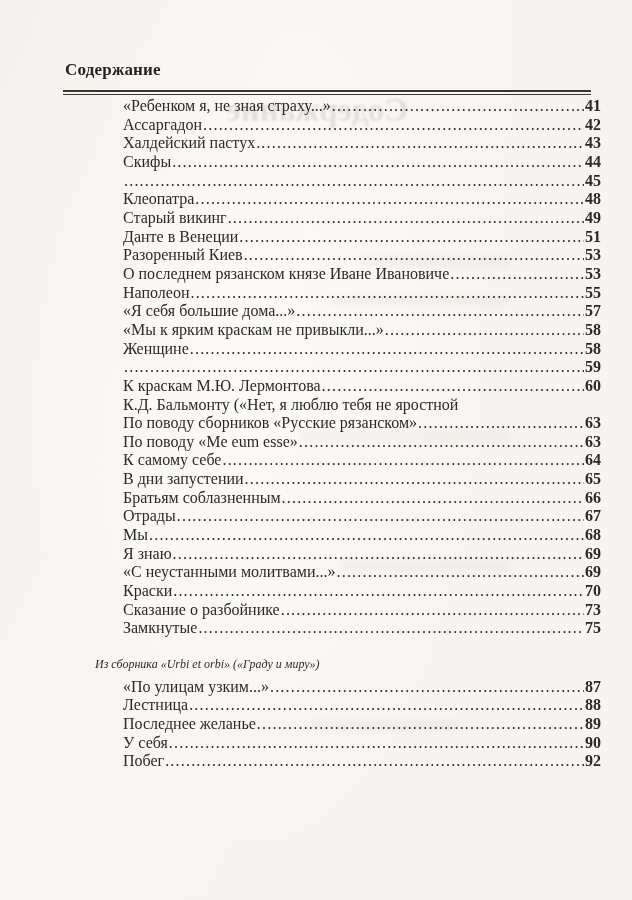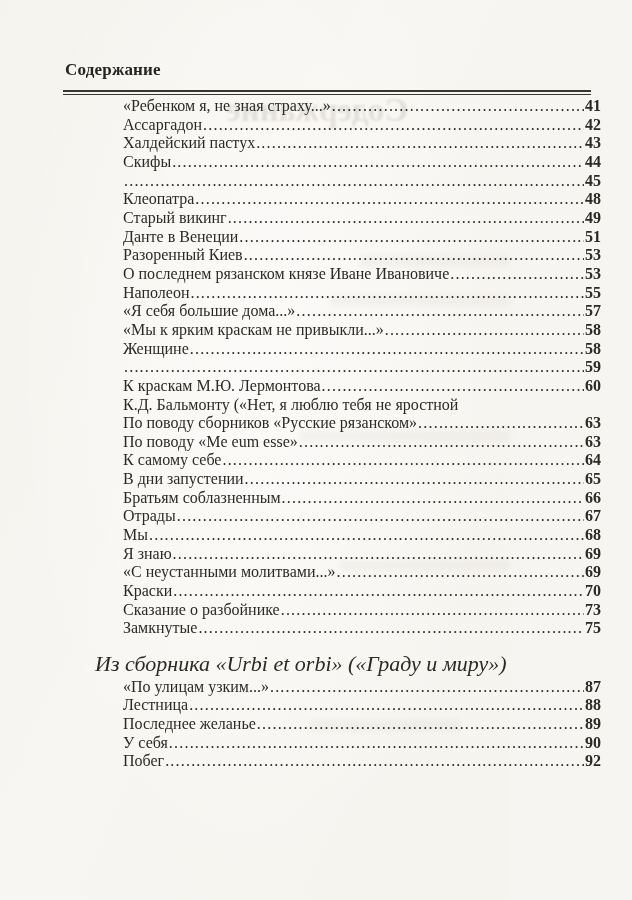--- a/index.html
+++ b/index.html
@@ -70,21 +70,21 @@
     min-width: 8px;
     margin: 0 1px 0 1px;
   }
   .dots::after {
     content: "..........................................................................................................................................................";
     letter-spacing: 1.2px;
   }
   .page-num { flex: 0 0 auto; white-space: nowrap; font-weight: bold; }
   .section-heading {
     font-style: italic;
-    font-size: 22px;
+    font-size: 12px;
     margin: 17px 0 4px -28px;
     white-space: nowrap;
     color: #2c2a25;
   }
 </style>
 </head>
 <body>
 
 <div class="page">
   <div class="running-head">Содержание</div>

